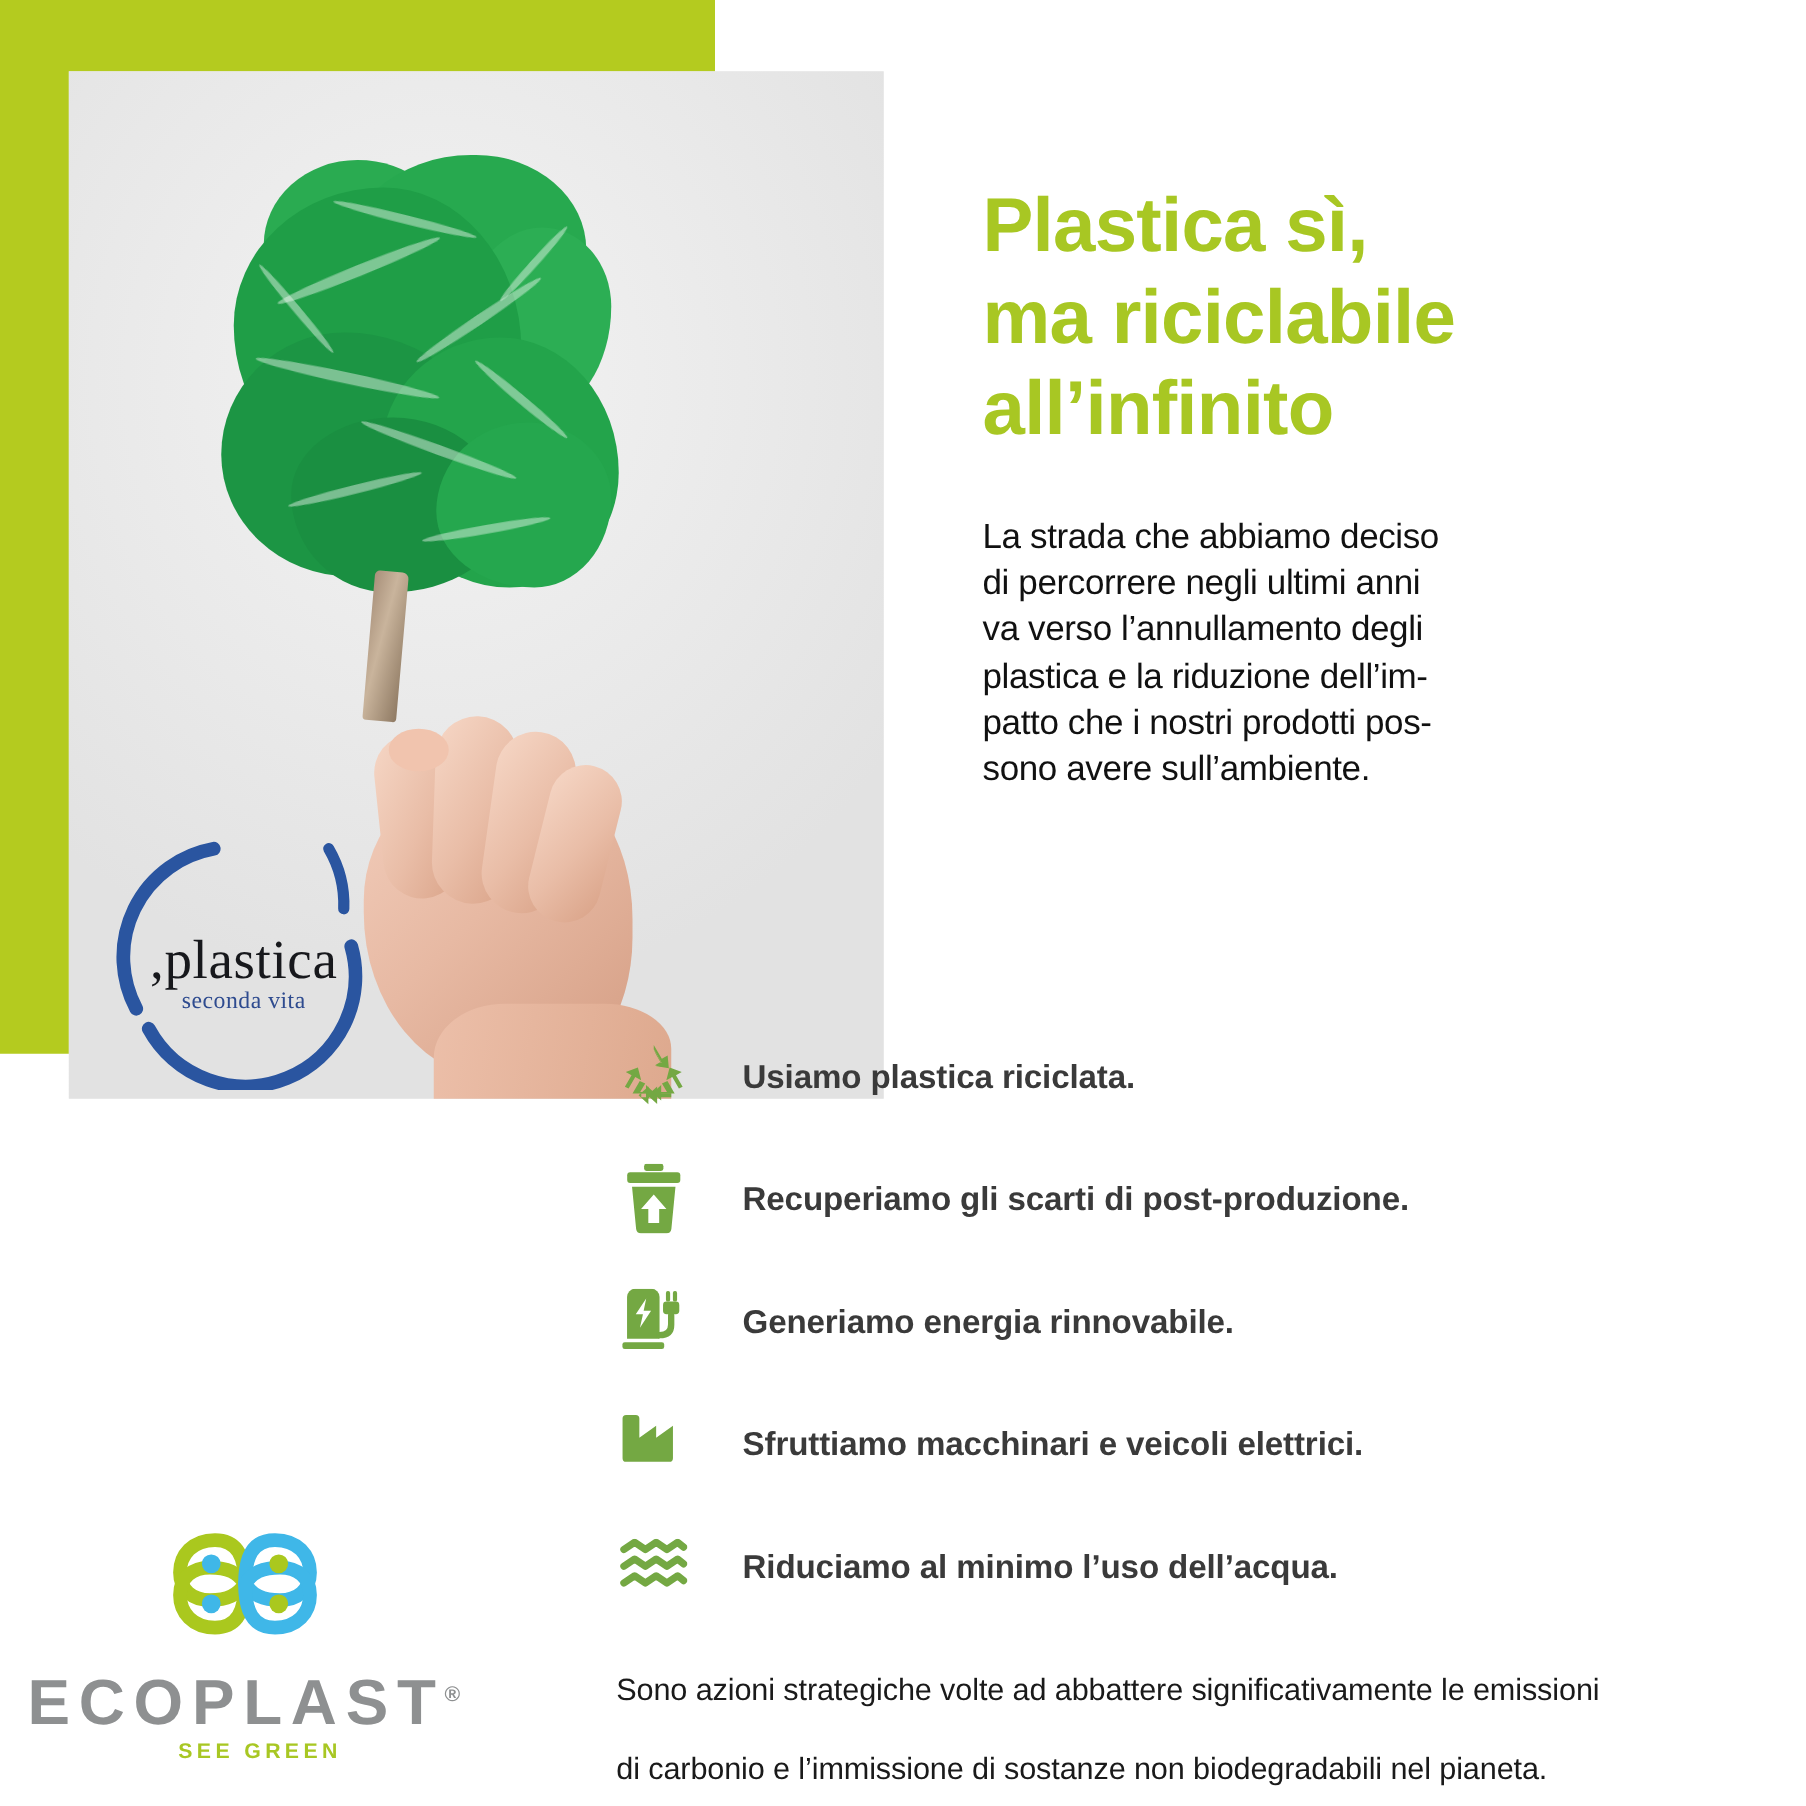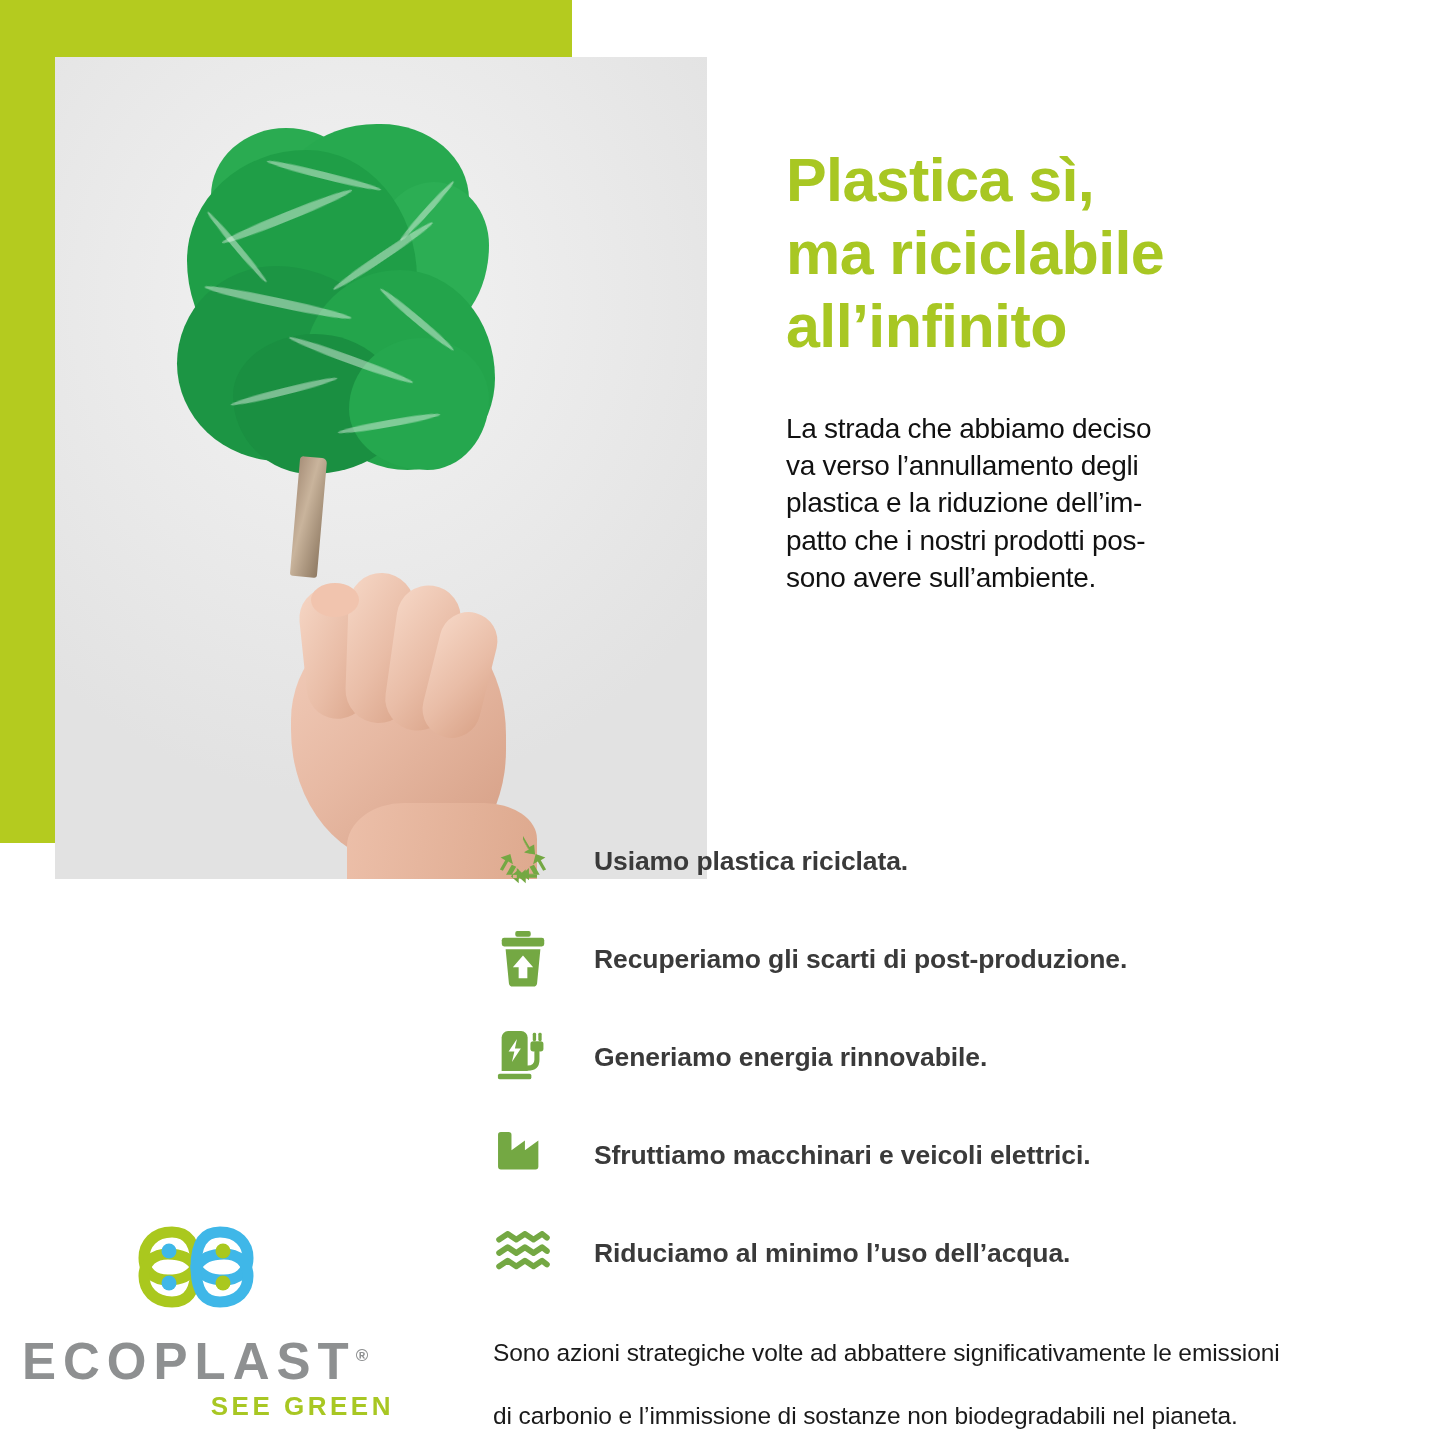--- a/index.html
+++ b/index.html
@@ -263,22 +263,22 @@
   .eco-reg {
     font-size: 17px;
     vertical-align: super;
     letter-spacing: 0;
   }
   .eco-tag {
     position: absolute;
     left: 0;
     top: 185px;
     width: 372px;
-    text-align: right;
-    font-size: 26px;
+    text-align: center;
+    font-size: 17px;
     font-weight: bold;
     color: #a8c723;
     letter-spacing: 3.5px;
     white-space: nowrap;
   }
 </style>
 </head>
 <body>
 
 <div id="poster">
@@ -314,30 +314,40 @@
     <div class="hand">
       <div class="palm"></div>
       <div class="finger f1"></div>
       <div class="finger f2"></div>
       <div class="finger f3"></div>
       <div class="finger f4"></div>
       <div class="thumbnail-tip"></div>
       <div class="wrist"></div>
     </div>
 
+    <div class="plastica-logo">
+      <svg class="ring-arc" viewBox="0 0 240 215">
+        <path d="M 34 150 A 88 88 0 0 1 96 22" fill="none" stroke="#2a55a0" stroke-width="11" stroke-linecap="round"></path>
+        <path d="M 188 22 A 88 88 0 0 1 200 70" fill="none" stroke="#2a55a0" stroke-width="9" stroke-linecap="round"></path>
+        <path d="M 206 100 A 88 88 0 0 1 44 166" fill="none" stroke="#2a55a0" stroke-width="11" stroke-linecap="round"></path>
+      </svg>
+      <div class="pl-word">,plastica</div>
+      <div class="pl-sub">seconda vita</div>
+    </div>
   </div>
 
   <h1 class="headline">
     <span class="ln">Plastica sì,</span>
     <span class="ln">ma riciclabile</span>
     <span class="ln">all’infinito</span>
   </h1>
 
   <div class="lead">
     <span class="ln">La strada che abbiamo deciso</span>
+    <span class="ln">di percorrere negli ultimi anni</span>
     <span class="ln">va verso l’annullamento degli</span>
     <span class="ln">plastica e la riduzione dell’im-</span>
     <span class="ln">patto che i nostri prodotti pos-</span>
     <span class="ln">sono avere sull’ambiente.</span>
   </div>
 
   <ul class="bullets" style="list-style:none;margin:0;padding:0;">
 
     <li class="bullet-row">
       <span class="bullet-icon">

